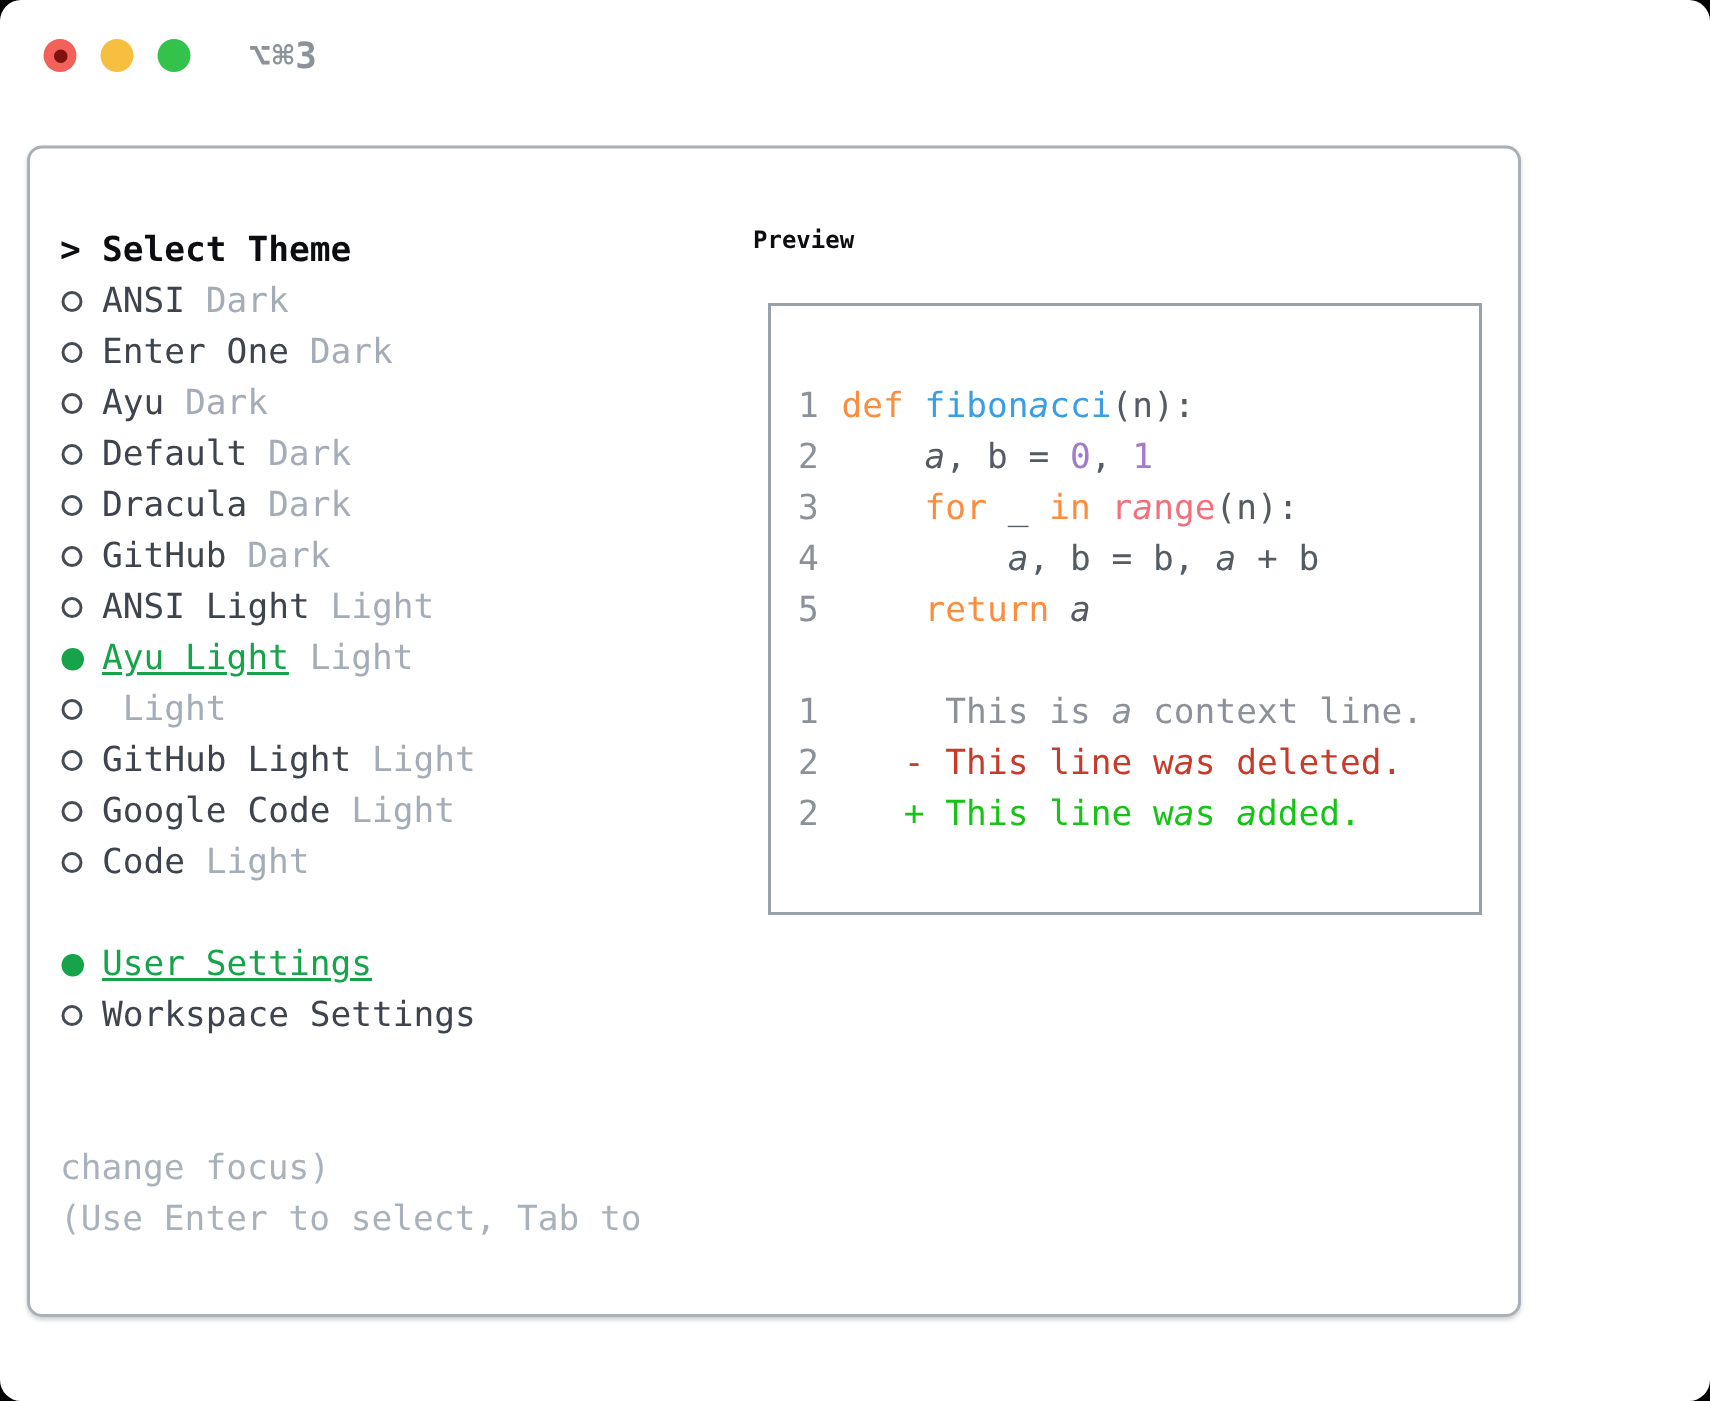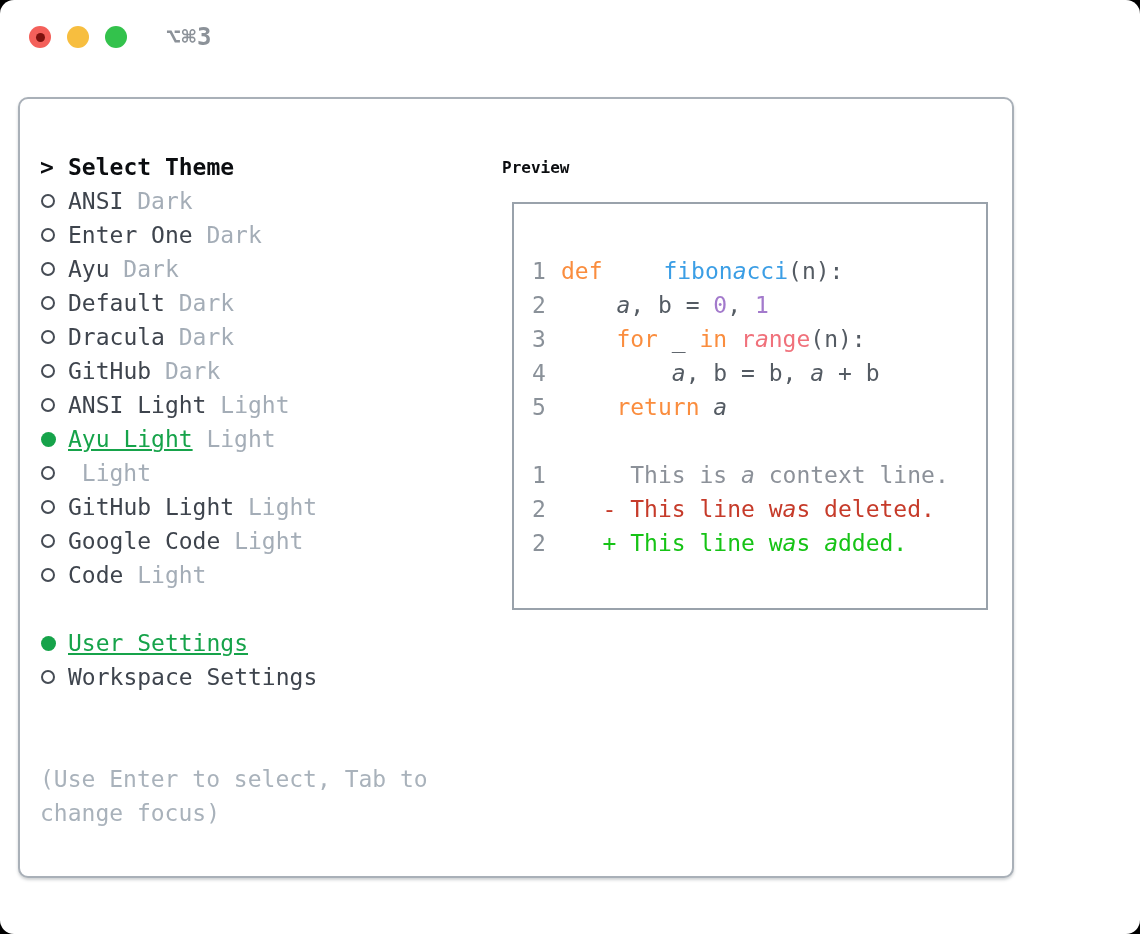--- a/index.html
+++ b/index.html
@@ -33,28 +33,28 @@
   .header-text{font-weight:bold;color:var(--header-fg);}
   .name{white-space:pre;color:var(--item-fg);}
   .name.sel{color:var(--selected-green);text-decoration:underline;}
   .variant{white-space:pre;color:var(--variant-fg);margin-left:0.6em;}
   .theme-list{position:absolute;left:20px;top:51px;}
   .apply-block{position:absolute;left:20px;top:527px;}
   .apply-title{color:var(--header-fg);}
   .help{position:absolute;left:20px;top:663px;}
   .help div{height:34px;line-height:34px;font-size:23px;color:var(--muted);white-space:pre;}
   
-  .preview-label-row{position:absolute;left:482px;top:51px;height:34px;display:flex;align-items:center;}
+  .preview-label-row{position:absolute;left:482px;top:51px;height:34px;display:flex;align-items:flex-start;}
   .preview-box{position:absolute;left:492px;top:103px;width:476px;height:408px;border:2px solid var(--preview-border);background:#fff;}
   .code{position:absolute;left:18px;top:50px;}
   .cline{display:flex;height:34px;align-items:center;font-size:23px;white-space:pre;}
   .ln{width:29px;color:var(--line-number);flex-shrink:0;white-space:pre;}
   .tok{white-space:pre;}
   .tok i{font-style:italic;}
-  .kw{color:var(--keyword);} .fn{color:var(--function);margin-left:47px;} .call{color:var(--call);}
+  .kw{color:var(--keyword);} .fn{color:var(--function);} .call{color:var(--call);}
   .num{color:var(--number);} .fg{color:var(--code-fg);}
   .ctx{color:var(--context);} .del{color:var(--deleted);} .add{color:var(--added);}
 </style>
 </head>
 <body>
 
 <div class="window">
   <div class="titlebar">
     <span class="tl red">
       <span class="tl-dot"></span>
@@ -169,22 +169,22 @@
           <div class="row">
             <span class="marker">
               <span class="ring"></span>
             </span>
             <span class="name">Workspace Settings</span>
           </div>
         </div>
     </div>
 
     <div class="help" id="help-block">
+        <div>change focus)</div>
         <div>(Use Enter to select, Tab to</div>
-        <div>change focus)</div>
       </div>
 
     <div class="preview-label-row">
       <span class="header-text">Preview</span>
     </div>
 
     <div class="preview-box">
       <div class="code" id="code-block">
           <div class="cline"><span class="ln">1</span><span class="tok kw">def</span><span class="tok fg"> </span><span class="tok fn">fibon<i>a</i>cci</span><span class="tok fg">(n):</span></div>
           <div class="cline"><span class="ln">2</span><span class="tok fg">    <i>a</i>, b = </span><span class="tok num">0</span><span class="tok fg">, </span><span class="tok num">1</span></div>

